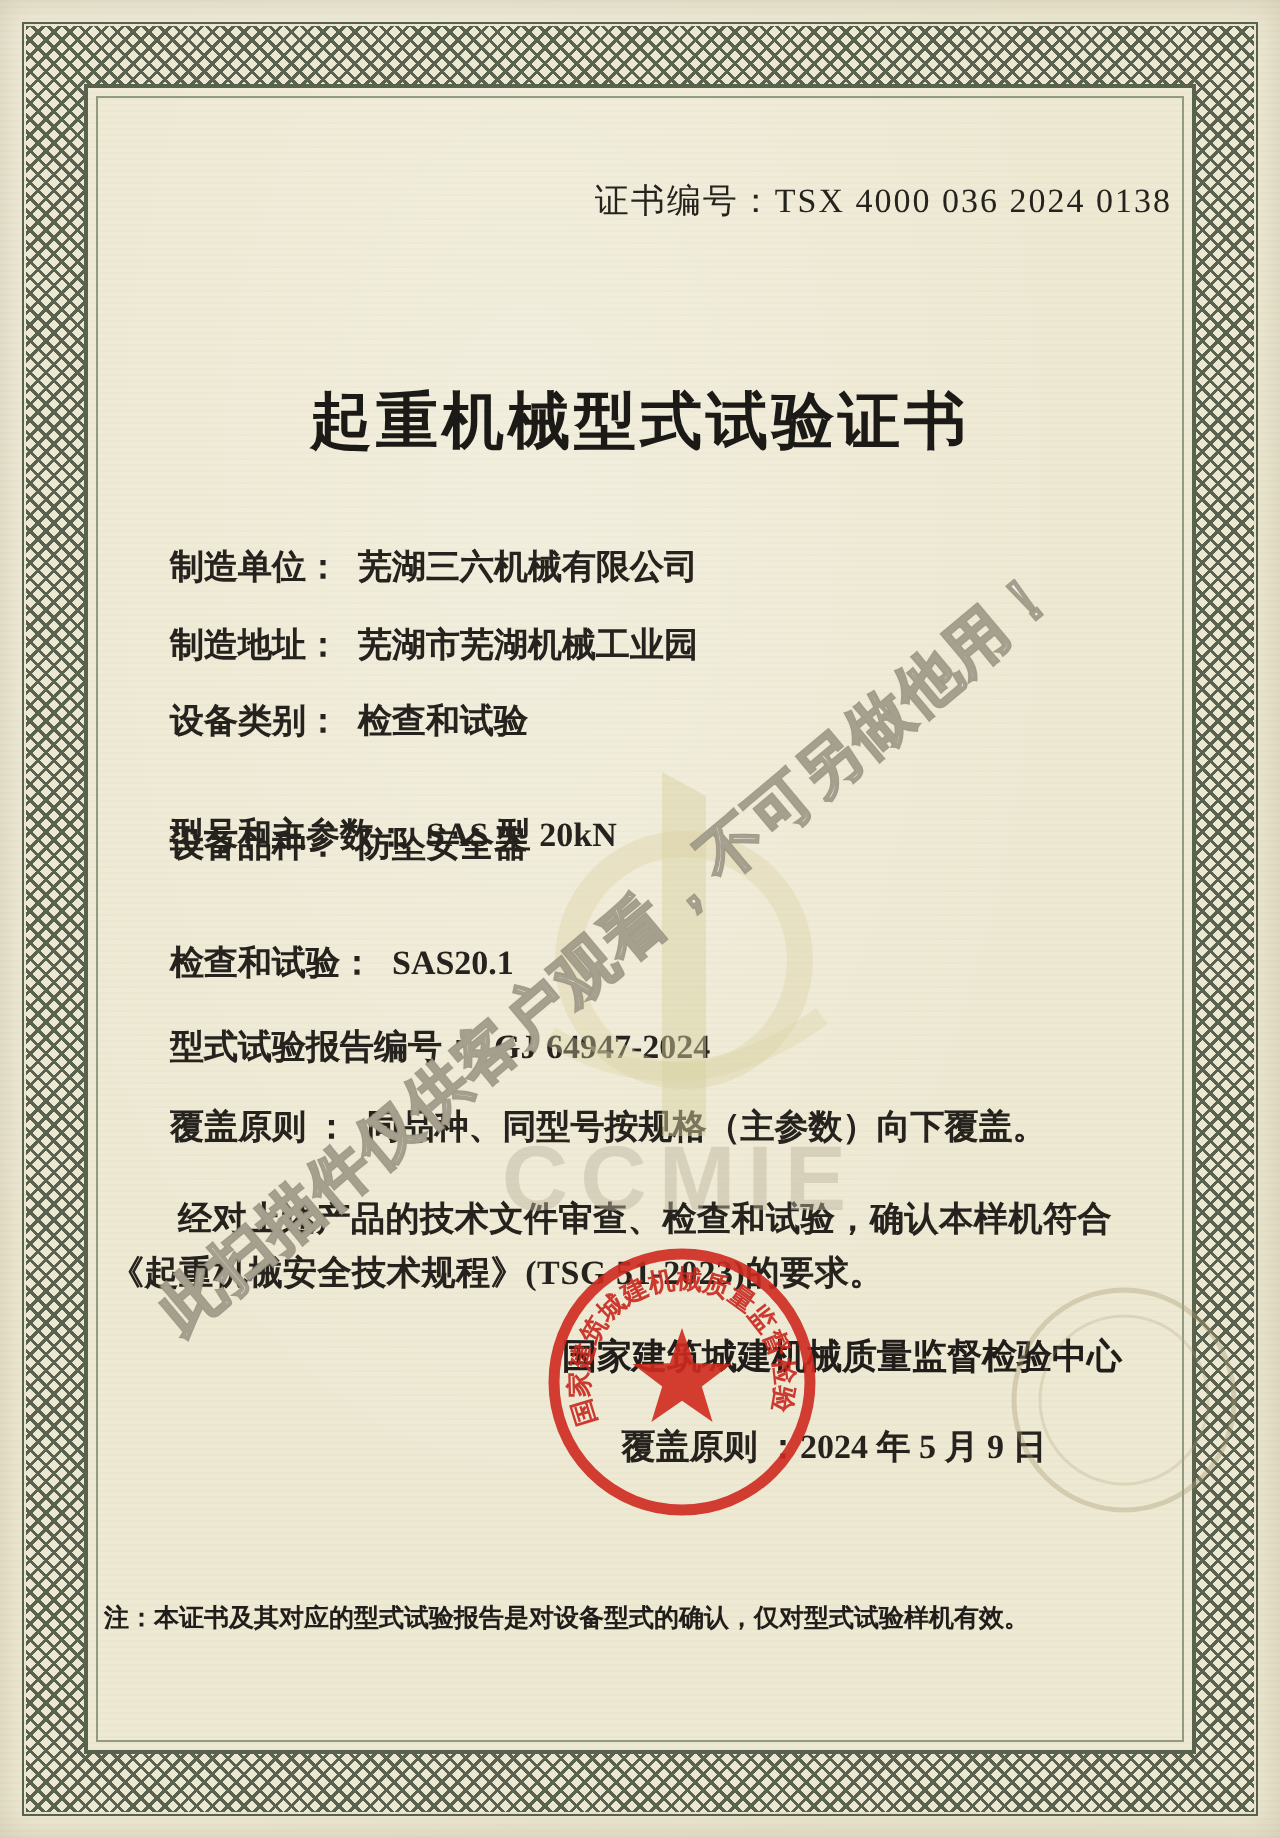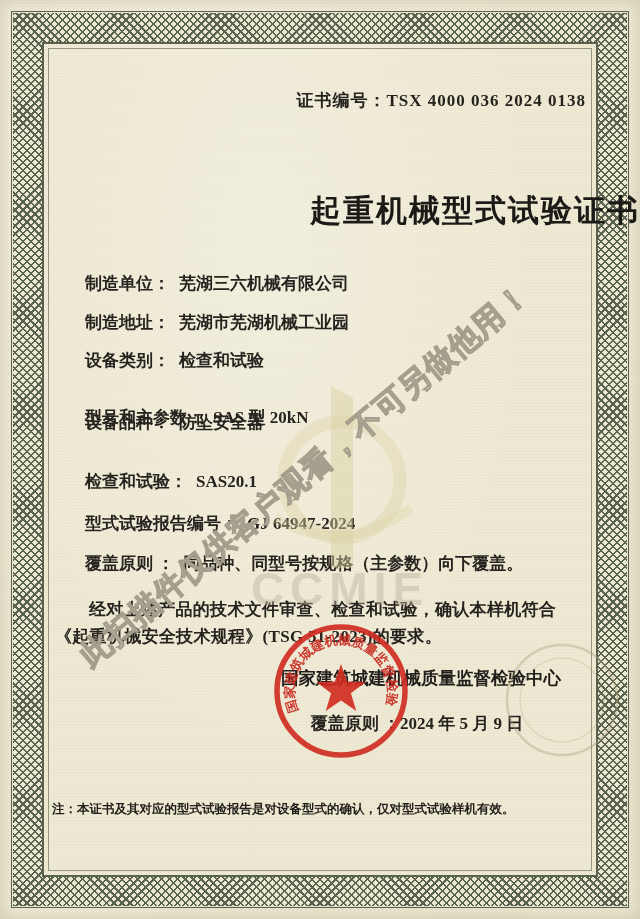--- a/index.html
+++ b/index.html
@@ -26,22 +26,22 @@
   .content-paper{
     position:absolute; inset:42px; border:2px solid #59624f;
     background-color:#eee9d3;
     background-image:
       radial-gradient(ellipse at 40% 25%, rgba(255,255,255,.25), transparent 60%),
       repeating-linear-gradient(0deg, rgba(205,196,166,.10) 0 1px, transparent 1px 3px);
   }
   .inner-line{position:absolute; inset:48px; border:1px solid #949a82; pointer-events:none;}
 
   
-  .cert-no{position:absolute; top:89px; right:54px; font-size:17px; font-weight:bold; letter-spacing:1px; white-space:nowrap;}
-  .title{position:absolute; top:190px; left:0; width:100%; text-align:right;
+  .cert-no{position:absolute; top:89px; right:54px; font-size:17px; font-weight:normal; letter-spacing:1px; white-space:nowrap;}
+  .title{position:absolute; top:190px; left:0; width:100%; text-align:center;
          font-family:"Liberation Sans", sans-serif; font-weight:900; font-size:31px;
          letter-spacing:2px; color:#1c1a17;}
   .field{position:absolute; left:85px; font-size:17px; font-weight:bold; white-space:nowrap;}
   .field .val{margin-left:9px;}
   .statement{position:absolute; left:55px; top:596px; width:534px; font-size:17px; font-weight:bold;
              line-height:27px; text-indent:2em; letter-spacing:.3px;}
   .issuer-name{position:absolute; left:266px; top:666px; width:310px; text-align:center;
                font-family:"Liberation Sans", sans-serif; font-weight:bold; font-size:17.5px;
                white-space:nowrap; color:#201d1a;}
   .date-line{position:absolute; left:267px; top:712px; width:300px; text-align:center;

